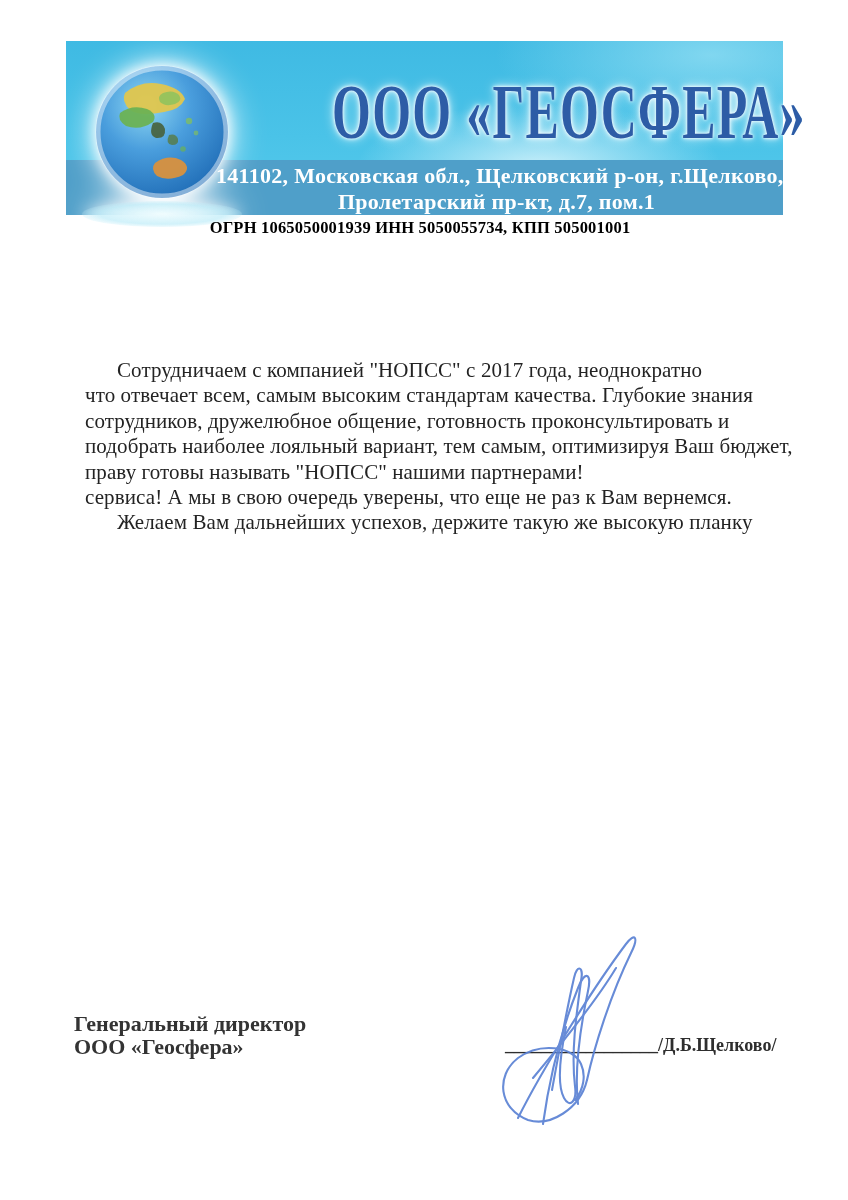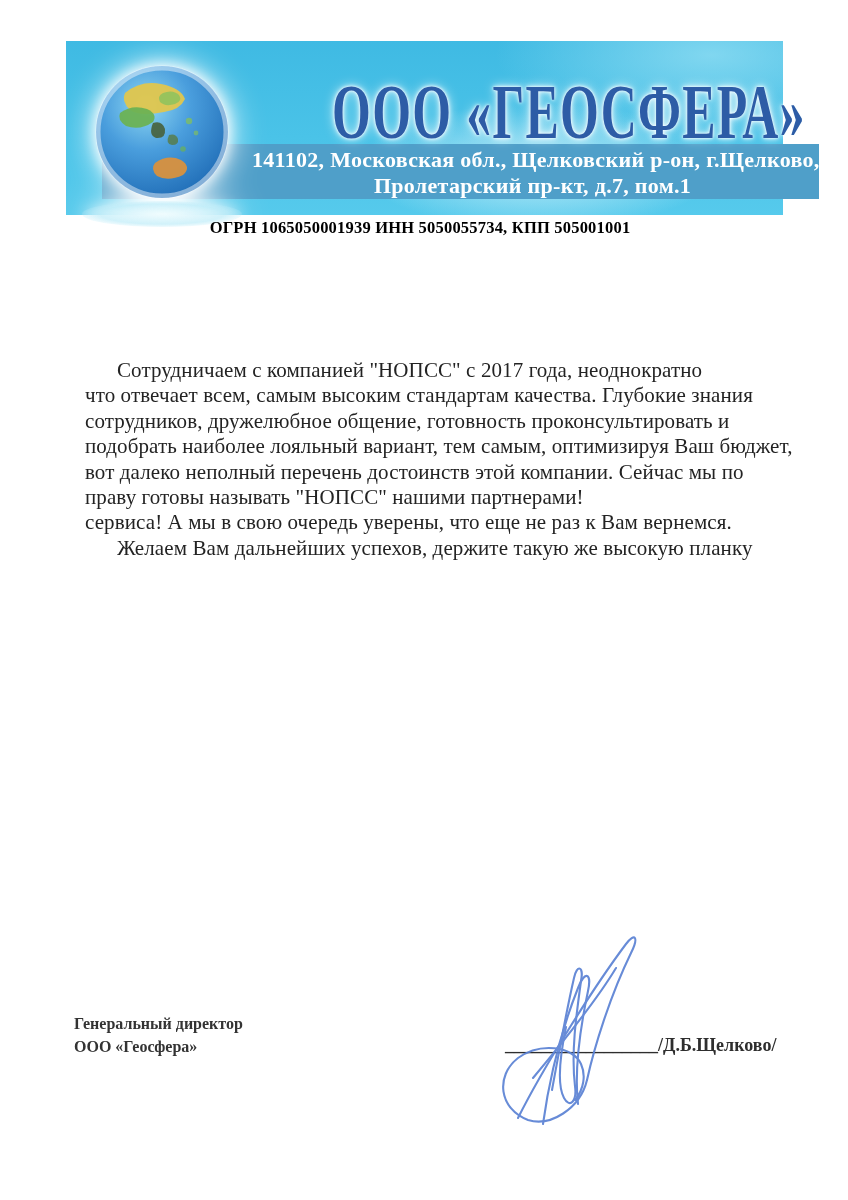--- a/index.html
+++ b/index.html
@@ -10,23 +10,22 @@
 
   
   .banner {
     position:absolute; left:66px; top:41px; width:717px; height:174px;
     background:
       radial-gradient(ellipse 260px 90px at 66% 72%, rgba(210,242,251,.9), rgba(210,242,251,0) 70%),
       radial-gradient(ellipse 300px 110px at 90% 8%,  rgba(150,224,244,.75), rgba(150,224,244,0) 72%),
       linear-gradient(180deg, #3fbae3 0%, #4ac3e8 55%, #56caec 100%);
   }
   .band {
-    position:absolute; left:0; bottom:16px; width:100%; height:55px;
+    position:absolute; left:0; bottom:0; width:100%; height:55px;
     background:#4f9fc9;
-    margin-left:36px;
   }
   .addr {
     position:absolute; left:150px; right:6px; top:3px; text-align:center;
     color:#ffffff; font-weight:bold; font-size:22px; line-height:26px;
     letter-spacing:.3px; white-space:nowrap;
   }
   .company-title {
     position:absolute; left:168px; right:4px; top:32px; text-align:center;
     font-size:78px; line-height:1; font-weight:bold; color:#2d5ca6;
     letter-spacing:2px; white-space:nowrap;
@@ -55,21 +54,21 @@
   .letter-body {
     position:absolute; left:85px; top:358px; width:710px;
     font-size:21px; line-height:25.4px; color:#232323; letter-spacing:.1px;
   }
   .letter-body .bline { white-space:nowrap; }
   .letter-body .indent { padding-left:32px; }
 
   
   .sig-left {
     position:absolute; left:74px; top:1012px;
-    font-size:16px; font-weight:bold; line-height:23px; color:#333333;
+    font-size:22px; font-weight:bold; line-height:23px; color:#333333;
     white-space:nowrap;
   }
   .sig-right {
     position:absolute; left:505px; top:1035px;
     font-size:18px; font-weight:bold; color:#2e2e2e; white-space:nowrap;
   }
   .ink {
     position:absolute; left:488px; top:928px; width:190px; height:205px;
     pointer-events:none;
   }
@@ -120,21 +119,20 @@
     <div class="company-title">ООО «ГЕОСФЕРА»</div>
   </header>
 
   <div class="ogrn">ОГРН 1065050001939 ИНН 5050055734, КПП 505001001</div>
 
   <main class="letter-body">
     <div class="bline indent">Сотрудничаем с компанией "НОПСС" с 2017 года, неоднократно</div>
     <div class="bline">что отвечает всем, самым высоким стандартам качества. Глубокие знания</div>
     <div class="bline">сотрудников, дружелюбное общение, готовность проконсультировать и</div>
     <div class="bline">подобрать наиболее лояльный вариант, тем самым, оптимизируя Ваш бюджет,</div>
-    <div class="bline">вот далеко неполный перечень достоинств этой компании. Сейчас мы по</div>
     <div class="bline">праву готовы называть "НОПСС" нашими партнерами!</div>
     <div class="bline">сервиса! А мы в свою очередь уверены, что еще не раз к Вам вернемся.</div>
     <div class="bline indent">Желаем Вам дальнейших успехов, держите такую же высокую планку</div>
   </main>
 
   <div class="sig-left">
     <div>Генеральный директор</div>
     <div>ООО «Геосфера»</div>
   </div>
 

